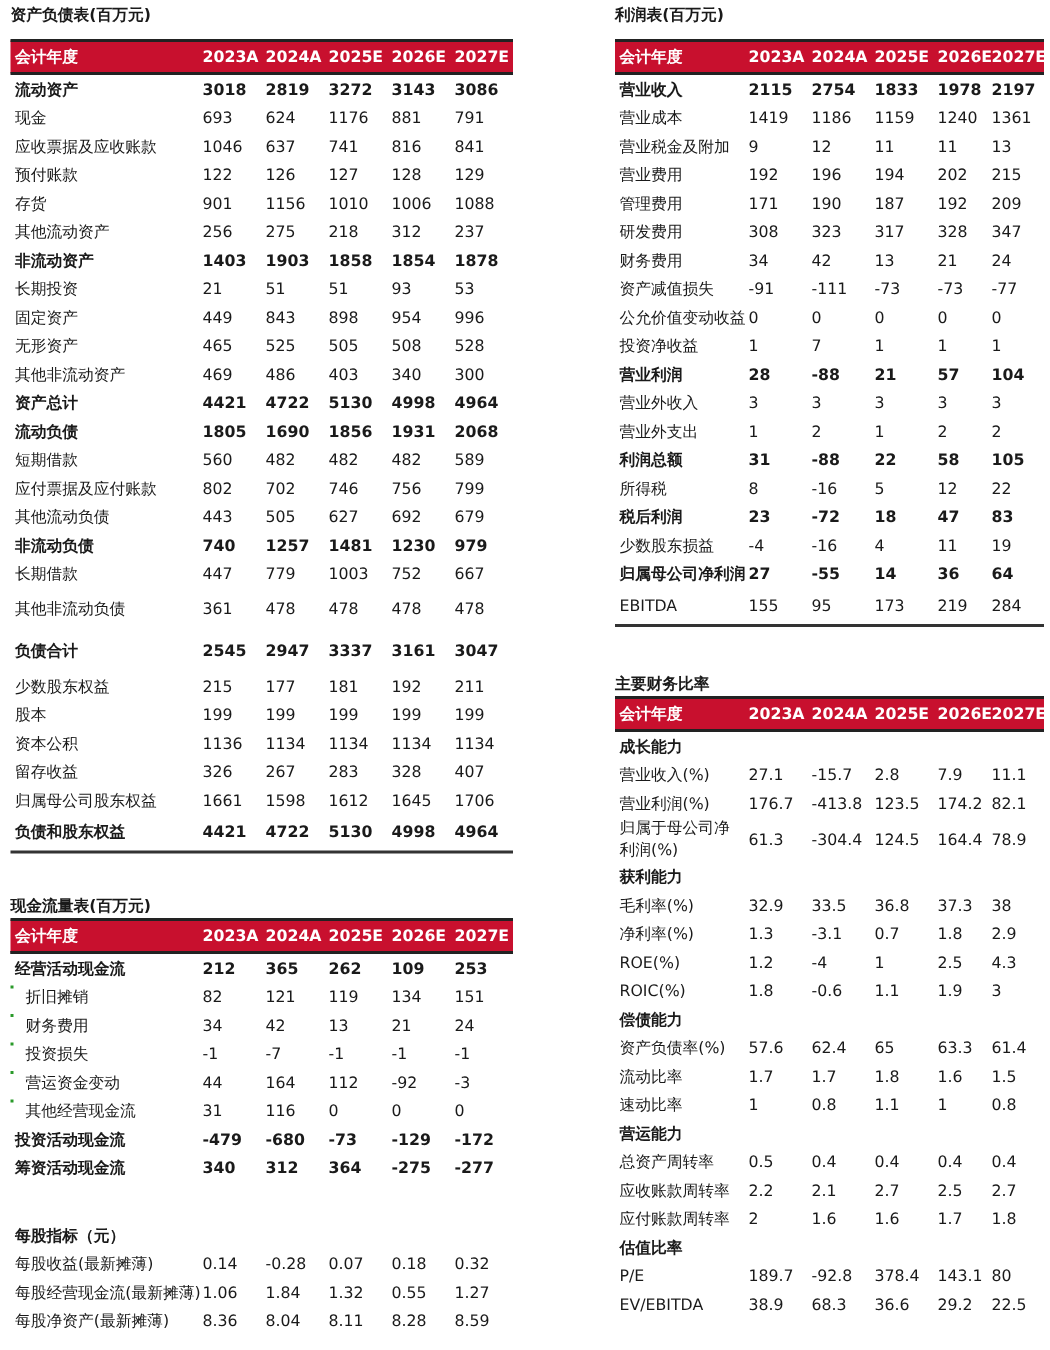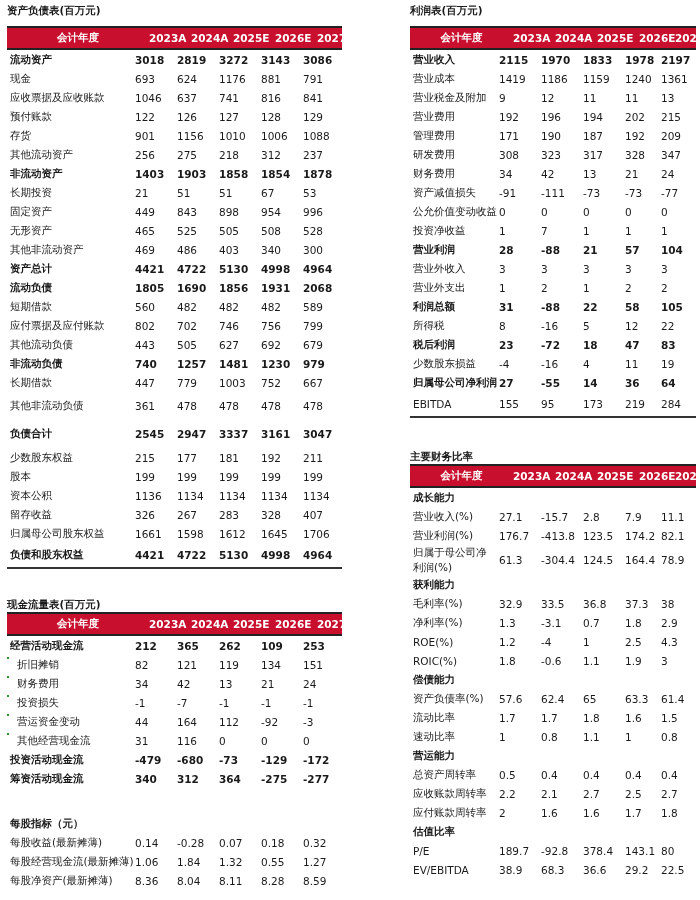--- a/index.html
+++ b/index.html
@@ -4,21 +4,21 @@
 <style>
   html, body { margin:0; padding:0; background:#ffffff; }
   body { width:700px; height:900px; position:relative; overflow:hidden;
          font-family:"DejaVu Sans","Liberation Sans",sans-serif; color:#1a1a1a; font-size:10.5px; }
   .panel { position:absolute; }
   .left { left:7px; width:335px; }
   .right { left:410px; width:286px; }
   .title { font-weight:bold; font-size:10.5px; height:16px; line-height:16px; }
   table { border-collapse:collapse; width:100%; table-layout:fixed; }
   thead tr { background:#c8102e; color:#ffffff; font-weight:bold; }
-  thead th { text-align:center; height:20px; padding:0 0 0 17px; font-size:10.5px; border-top:2px solid #222; border-bottom:2px solid #222; }
+  thead th { text-align:left; height:20px; padding:0 0 0 3px; font-size:10.5px; border-top:2px solid #222; border-bottom:2px solid #222; }
   tbody td { height:19px; padding:0 0 0 3px; font-size:10.5px; white-space:nowrap; }
   tr.bold td { font-weight:bold; }
   tr.gap td { height:28px; }
   tr.sub td:first-child { padding-left:10px; position:relative; }
   tr.sub td:first-child::before { content:""; position:absolute; left:0; top:2px; width:2px; height:2px; background:#2a9a2a; }
   .endrule { border-bottom:2px solid #333; }
   td.wrap { white-space:normal; line-height:15px; }
 </style>
 </head>
 <body>
@@ -100,21 +100,21 @@
           <td>1903</td>
           <td>1858</td>
           <td>1854</td>
           <td>1878</td>
         </tr>
         <tr>
           <td>长期投资</td>
           <td>21</td>
           <td>51</td>
           <td>51</td>
-          <td>67</td>
+          <td>93</td>
           <td>53</td>
         </tr>
         <tr>
           <td>固定资产</td>
           <td>449</td>
           <td>843</td>
           <td>898</td>
           <td>954</td>
           <td>996</td>
         </tr>
@@ -409,21 +409,21 @@
       <th>2024A</th>
       <th>2025E</th>
       <th>2026E</th>
       <th>2027E</th>
     </tr>
       </thead>
     <tbody id="is-body">
         <tr class="bold">
           <td>营业收入</td>
           <td>2115</td>
-          <td>1970</td>
+          <td>2754</td>
           <td>1833</td>
           <td>1978</td>
           <td>2197</td>
         </tr>
         <tr>
           <td>营业成本</td>
           <td>1419</td>
           <td>1186</td>
           <td>1159</td>
           <td>1240</td>

